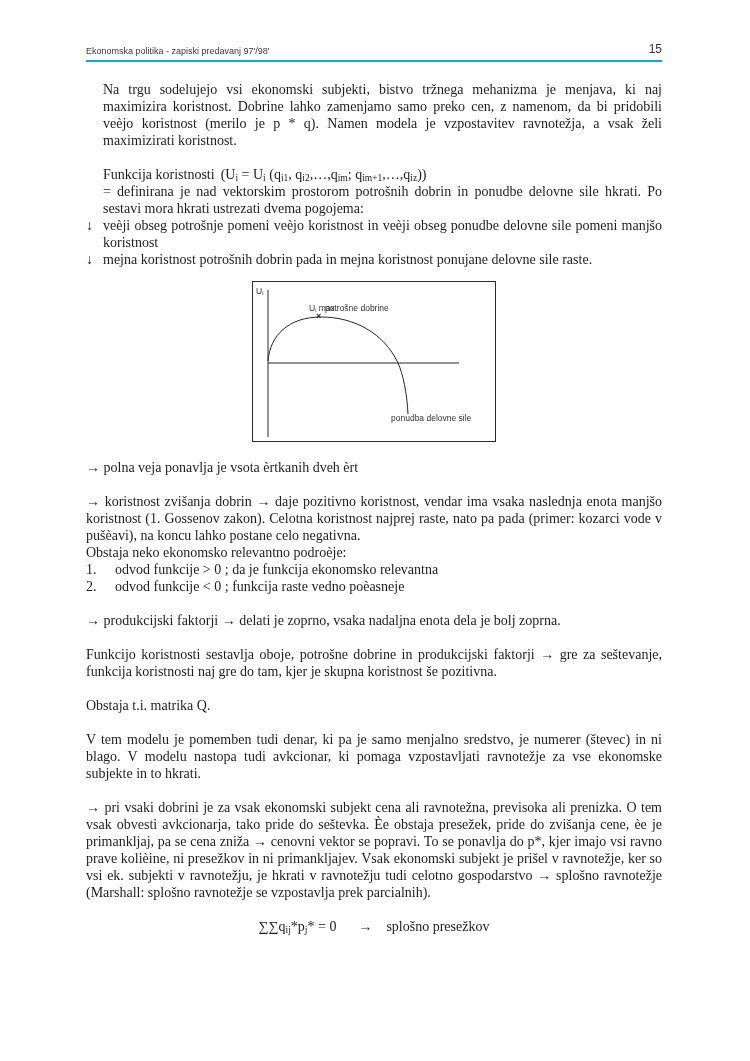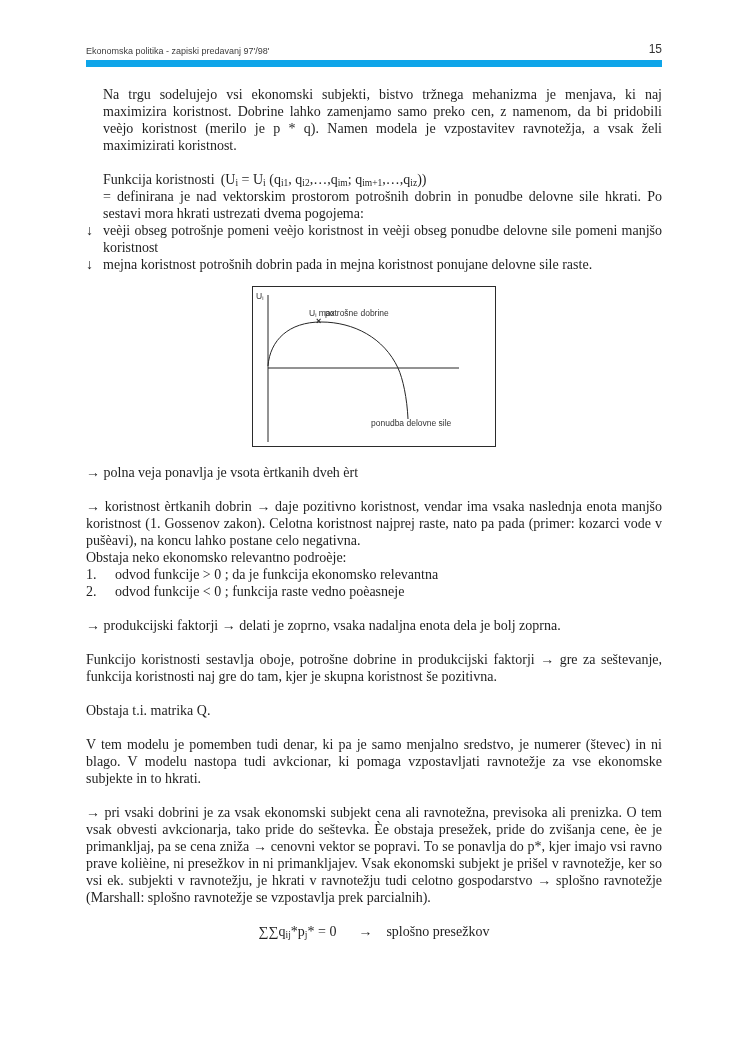--- a/index.html
+++ b/index.html
@@ -5,21 +5,21 @@
   * { margin:0; padding:0; box-sizing:border-box; }
   html, body { background:#ffffff; }
   body {
     width:750px; height:1061px; position:relative; overflow:hidden;
     font-family:"Liberation Serif", serif; color:#1e1e1e;
   }
   .page { position:absolute; inset:0; padding:42px 88px 0 86px; }
 
   .header {
     display:flex; justify-content:space-between; align-items:flex-end;
-    border-bottom:7px solid #0ea5e9; padding-bottom:4px;
+    border-bottom:2px solid #0ea5e9; padding-bottom:4px;
     font-family:"Liberation Sans", sans-serif; font-size:9px; color:#3c3c3c;
   }
   .header-page { font-size:12px; color:#333; }
 
   .body-text { margin-top:19px; font-size:14px; line-height:17px; }
   .para { margin:0; }
   .just { text-align:justify; }
   .indent { margin-left:17px; }
   .mt { margin-top:17px; }
   b { font-weight:normal; }
@@ -83,27 +83,27 @@
     <div class="figure">
       <svg width="242" height="159" viewBox="0 0 242 159">
         <line class="fig-stroke" x1="15" y1="8" x2="15" y2="155"></line>
         <line class="fig-stroke" x1="15" y1="81" x2="206" y2="81"></line>
         <path class="fig-stroke" d="M15,79 C17,53 36,35 68,35 C101,35 131,51 145,81 C150,92 154,111 155,132"></path>
       </svg>
       <span class="fig-label" style="left:3px; top:4px;"><span>U</span><sub>i</sub></span>
       <span class="fig-label" style="left:72px; top:21px;">potrošne dobrine</span>
       <span class="fig-label" style="left:56px; top:21px;"><span>U</span><sub>i</sub><span> max</span></span>
       <span class="fig-label peak-x" style="left:63px; top:29px;">×</span>
-      <span class="fig-label" style="left:118px; top:131px;">ponudba delovne sile</span>
+      <span class="fig-label" style="left:138px; top:131px;">ponudba delovne sile</span>
     </div>
 
     <p class="para mt">→ polna veja ponavlja je vsota èrtkanih dveh èrt</p>
 
     <div class="mt">
-      <p class="para just"><span>→ </span><b>koristnost èrtkanih dobrin</b><span> → daje pozitivno koristnost, vendar ima vsaka naslednja enota manjšo koristnost (1. Gossenov zakon). Celotna koristnost najprej raste, nato pa pada (primer: kozarci vode v pušèavi), na koncu lahko postane celo negativna.</span></p>
+      <p class="para just"><span>→ </span><b>koristnost zvišanja dobrin</b><span> → daje pozitivno koristnost, vendar ima vsaka naslednja enota manjšo koristnost (1. Gossenov zakon). Celotna koristnost najprej raste, nato pa pada (primer: kozarci vode v pušèavi), na koncu lahko postane celo negativna.</span></p>
       <p class="para">Obstaja neko ekonomsko relevantno podroèje:</p>
       <div class="num-row">
         <span class="num">1.</span>
         <p class="num-text">odvod funkcije &gt; 0 ; da je funkcija ekonomsko relevantna</p>
       </div>
       <div class="num-row">
         <span class="num">2.</span>
         <p class="num-text">odvod funkcije &lt; 0 ; funkcija raste vedno poèasneje</p>
       </div>
     </div>

